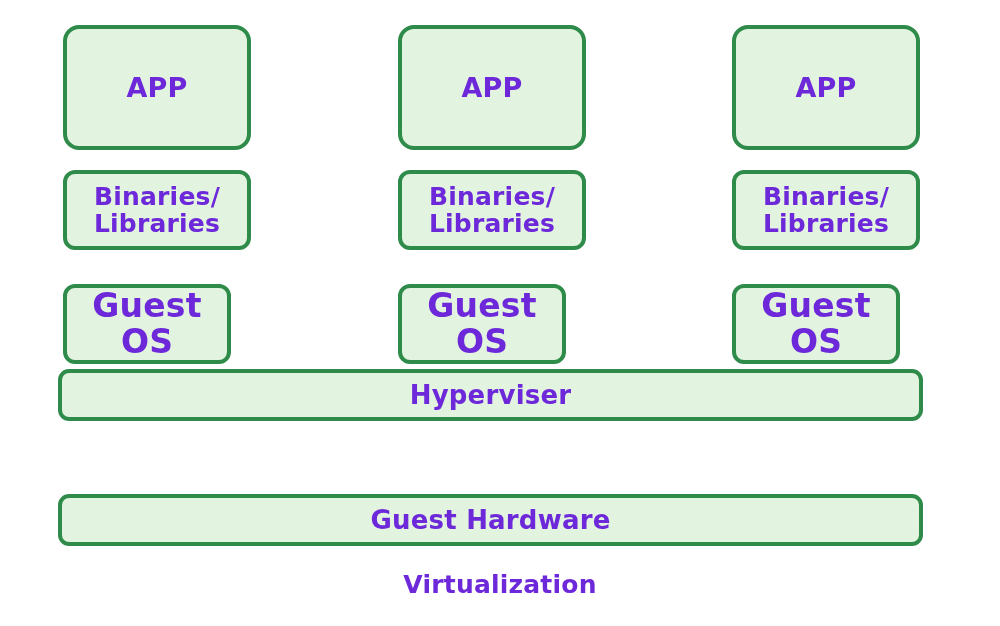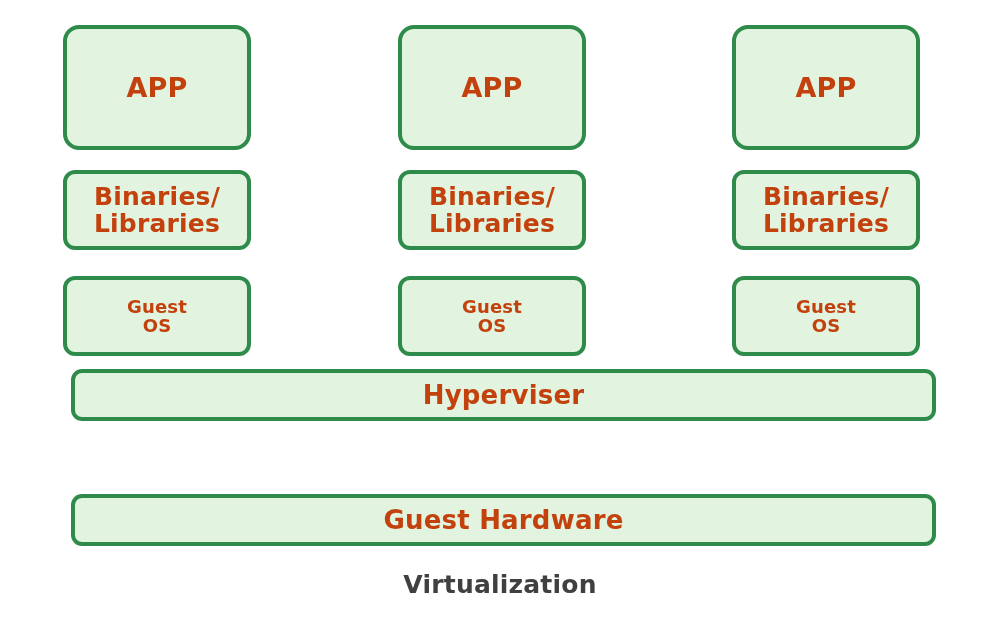--- a/index.html
+++ b/index.html
@@ -26,21 +26,21 @@
   .box {
     position: absolute;
     box-sizing: border-box;
     background: #e2f4e0;
     border: 4px solid #2e8b4a;
     border-radius: 12px;
     display: flex;
     align-items: center;
     justify-content: center;
     text-align: center;
-    color: #c2410c;
+    color: #6d28d9;
     line-height: 1.08;
     white-space: pre-line;
     letter-spacing: 0.2px;
   }
 
   
   .app-box {
     top: 25px;
     width: 188px;
     height: 125px;
@@ -53,54 +53,53 @@
   .bins-box {
     top: 170px;
     width: 188px;
     height: 80px;
     font-size: 25px;
     font-weight: 700;
   }
 
   
   .guest-box {
-    top: 276px;
-    width: 188px;
+    top: 284px;
+    width: 168px;
     height: 80px;
-    font-size: 18px;
+    font-size: 33px;
     font-weight: 700;
   }
 
   
   .col-1 { left: 63px; }
   .col-2 { left: 398px; }
   .col-3 { left: 732px; }
 
   
   .bar {
     left: 58px;
     width: 865px;
     height: 52px;
     font-size: 26px;
     font-weight: 700;
     border-radius: 11px;
-    margin-left: 13px;
   }
   .bar-hypervisor { top: 369px; }
   .bar-hostos     { top: 436px; }
   .bar-hardware   { top: 494px; }
 
   
   .caption {
     position: absolute;
     top: 570px;
     left: 0;
     width: 1000px;
     text-align: center;
-    color: #404040;
+    color: #6d28d9;
     font-size: 25px;
     font-weight: 700;
     letter-spacing: 0.2px;
   }
 </style>
 </head>
 <body>
 
 <div id="diagram">
 

